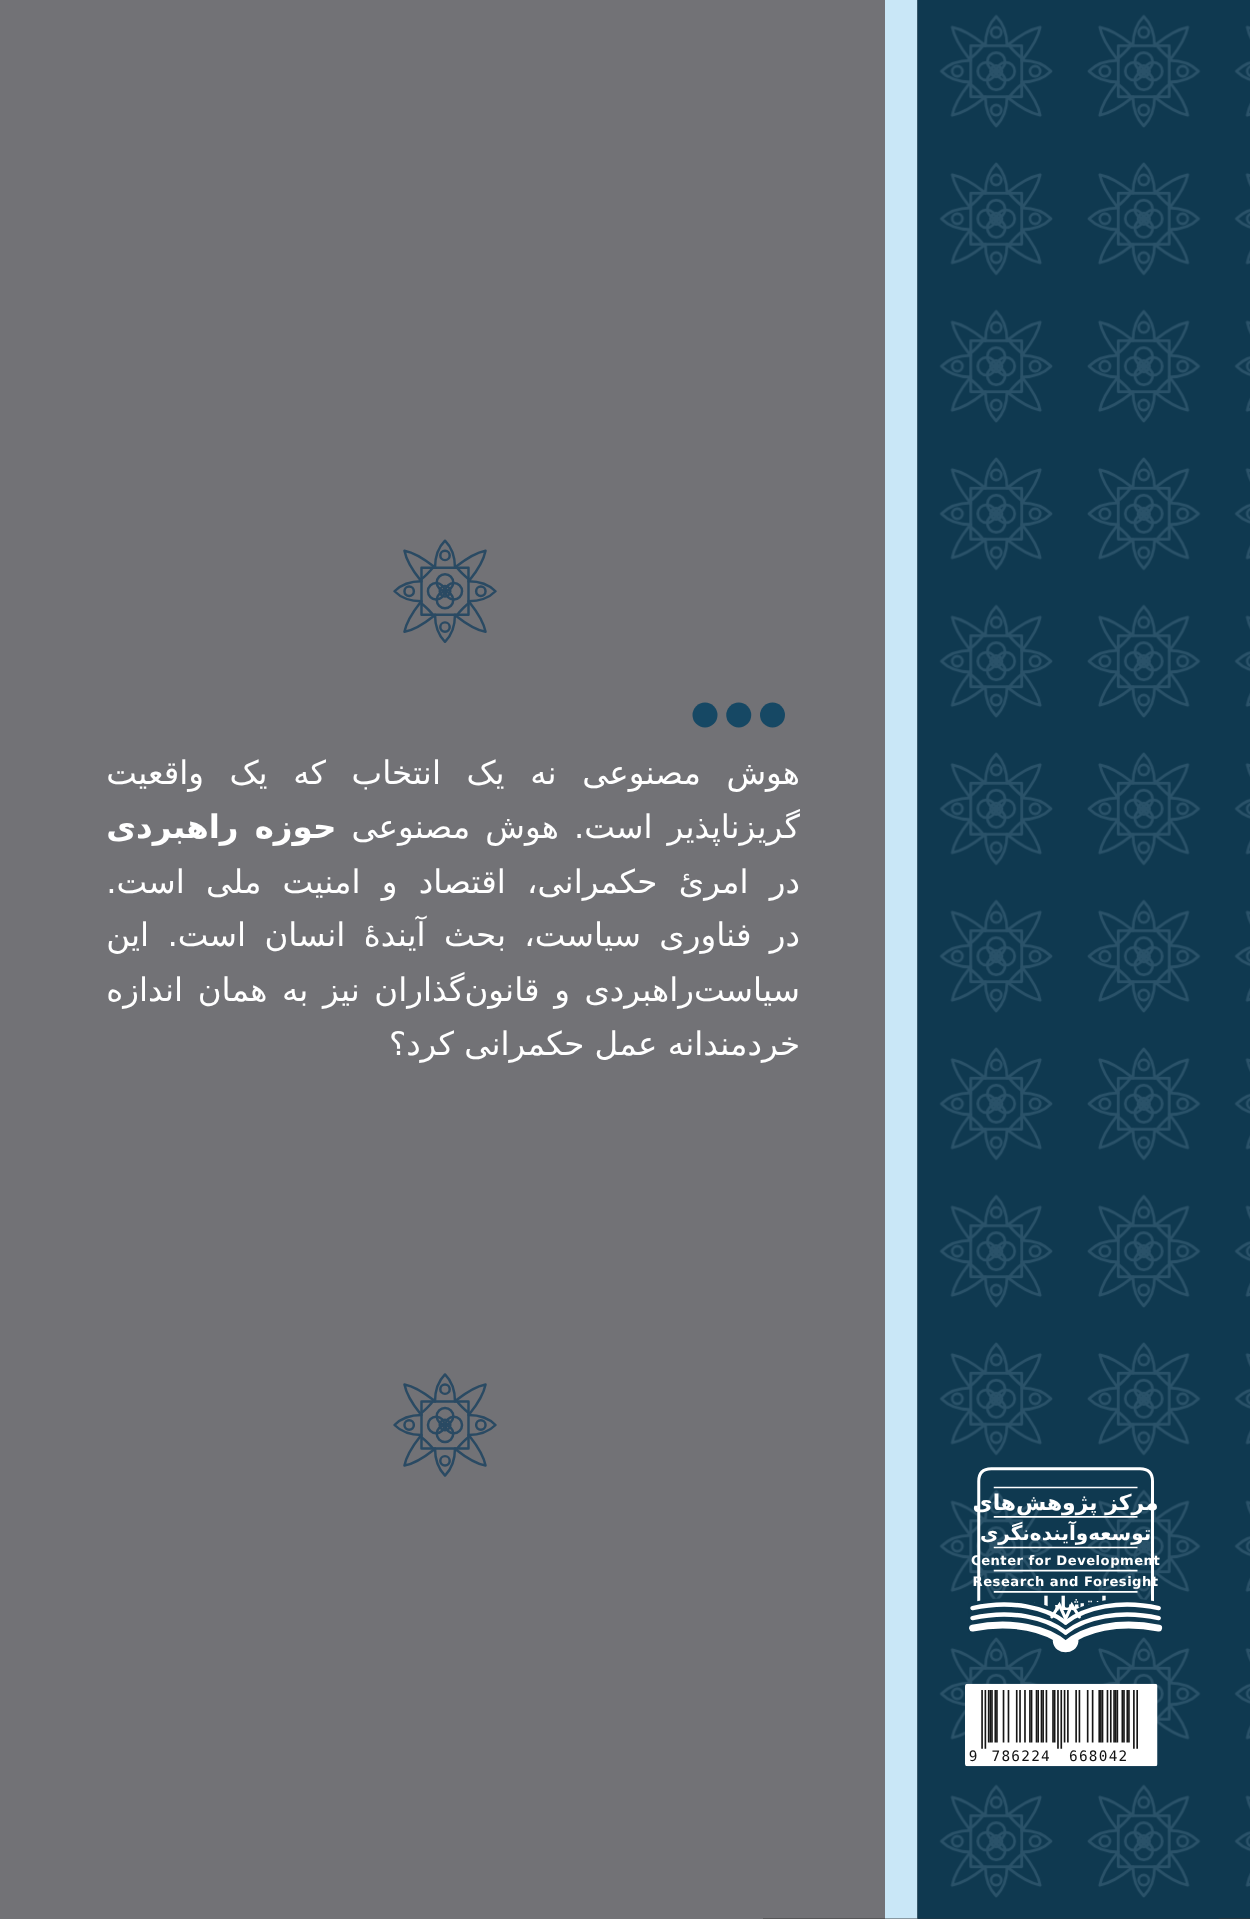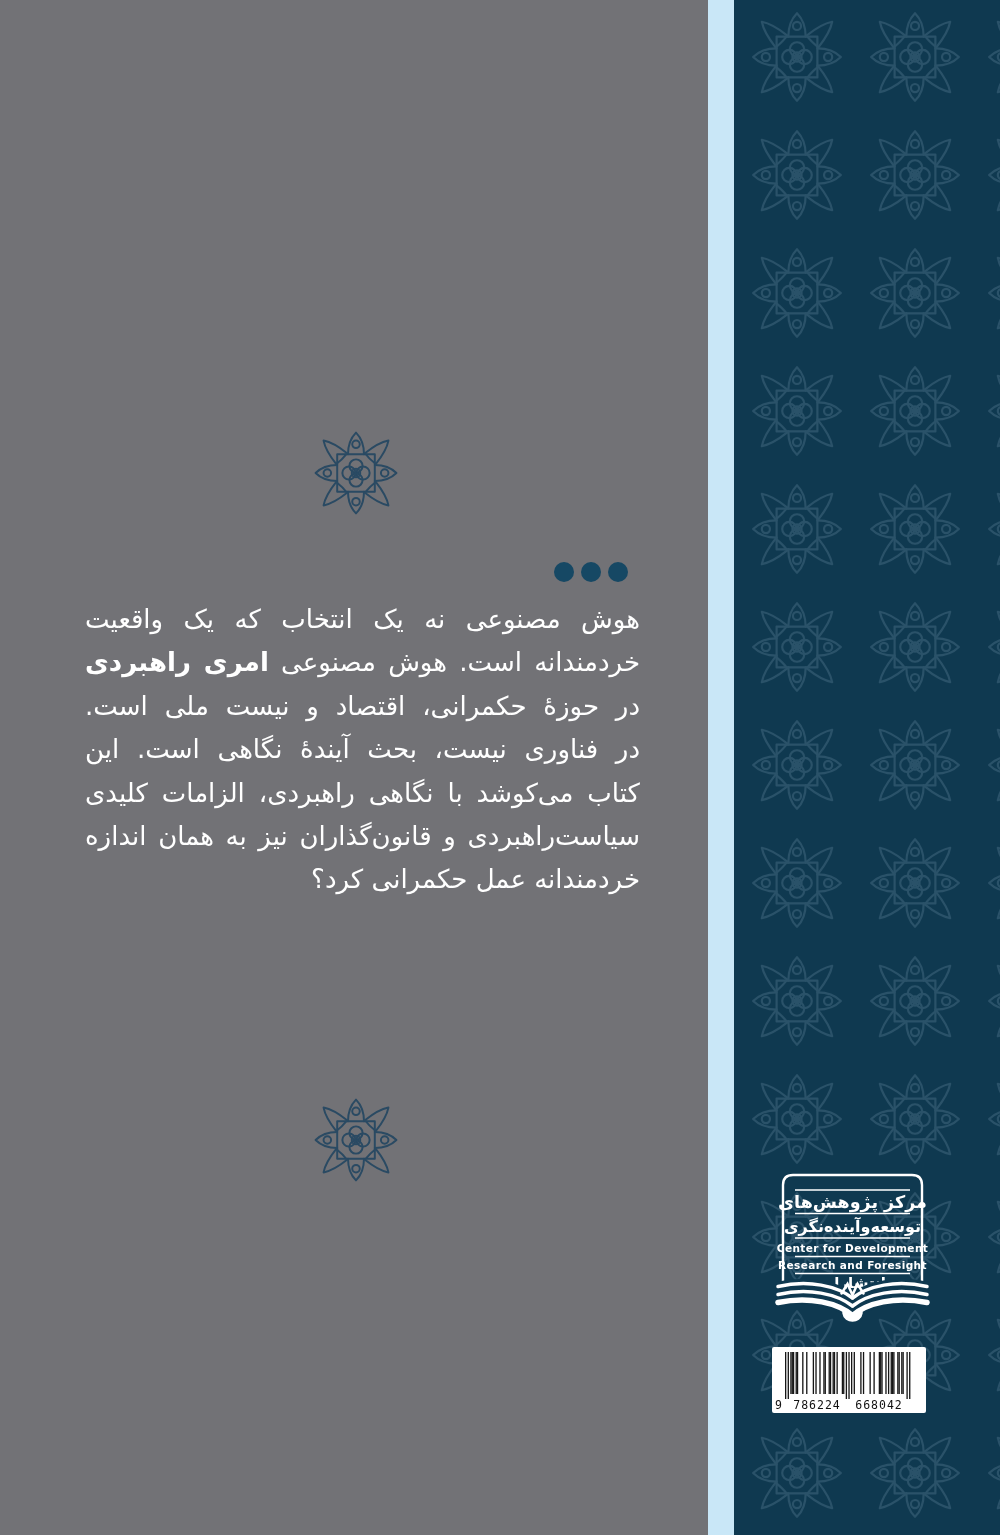--- a/index.html
+++ b/index.html
@@ -87,24 +87,23 @@
     </svg>
 
     <div class="dots">
       <span class="dot"></span>
       <span class="dot"></span>
       <span class="dot"></span>
     </div>
 
     <div class="synopsis" dir="rtl">
         <div class="syn-line">هوش مصنوعی نه یک انتخاب که یک واقعیت</div>
-        <div class="syn-line"><span>خردمندانه است. هوش مصنوعی </span><b>امری راهبردی</b></div>
-        <div class="syn-line">در حوزهٔ حکمرانی، اقتصاد و نیست ملی است.</div>
-        <div class="syn-line">در فناوری نیست، بحث آیندهٔ نگاهی است. این</div>
-        <div class="syn-line">کتاب می‌کوشد با نگاهی راهبردی، الزامات کلیدی</div>
+        <div class="syn-line"><span>گریزناپذیر است. هوش مصنوعی </span><b>حوزه راهبردی</b></div>
+        <div class="syn-line">در امریٔ حکمرانی، اقتصاد و امنیت ملی است.</div>
+        <div class="syn-line">در فناوری سیاست، بحث آیندهٔ انسان است. این</div>
         <div class="syn-line">سیاست‌راهبردی و قانون‌گذاران نیز به همان اندازه</div>
         <div class="syn-line last">خردمندانه عمل حکمرانی کرد؟</div>
       </div>
 
     <svg class="orn orn-bottom" viewBox="0 0 100 100">
       <use href="#rosette" width="100" height="100"></use>
     </svg>
   </section>
 
   <div class="spine-stripe"></div>

